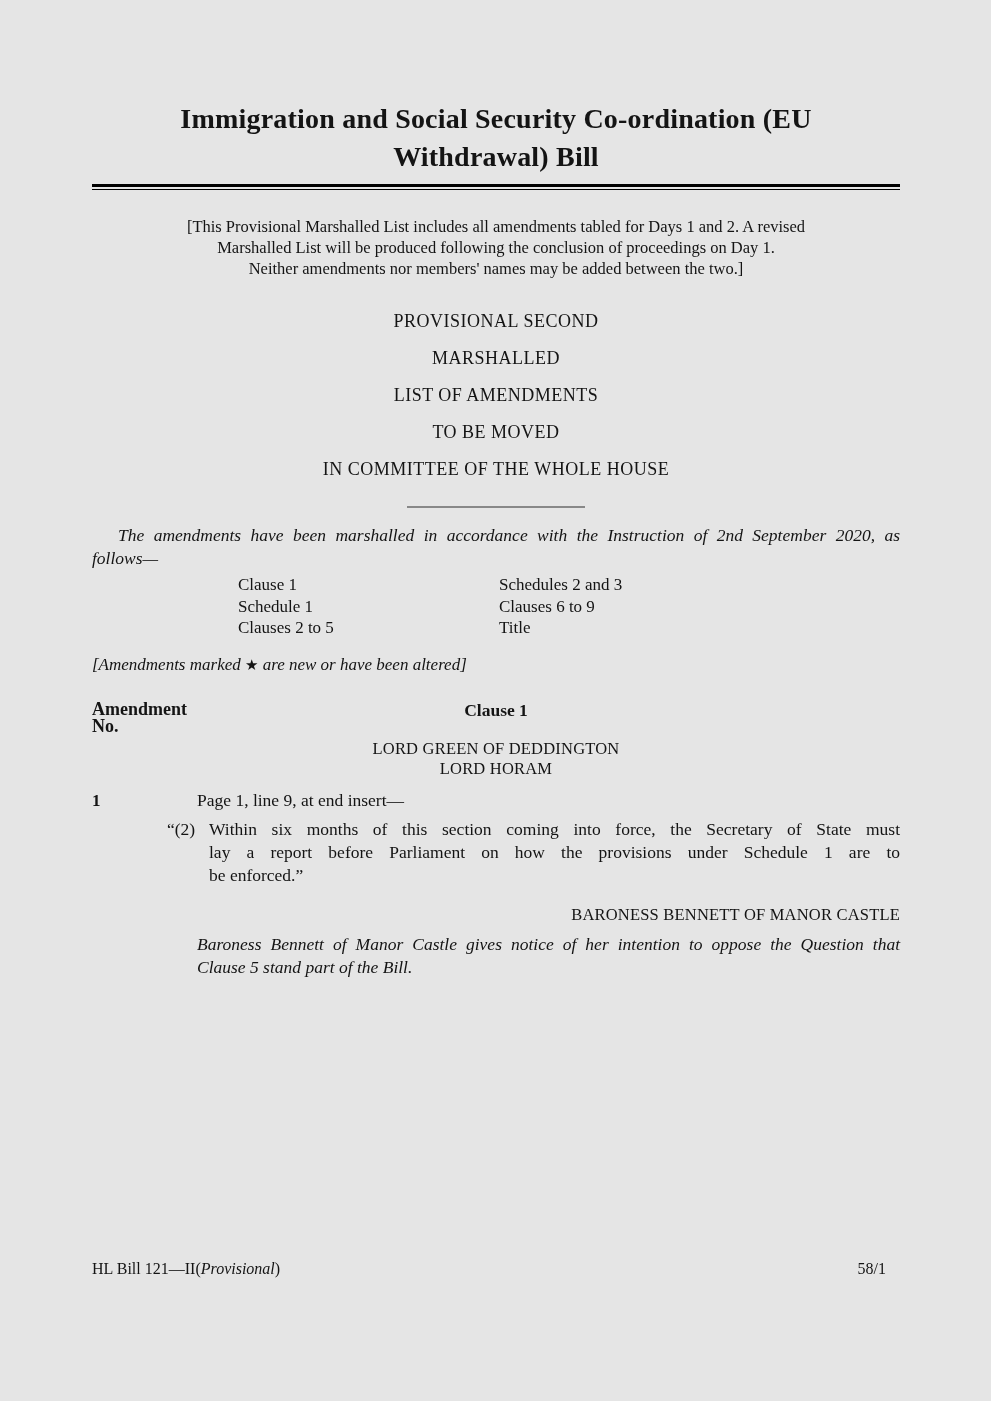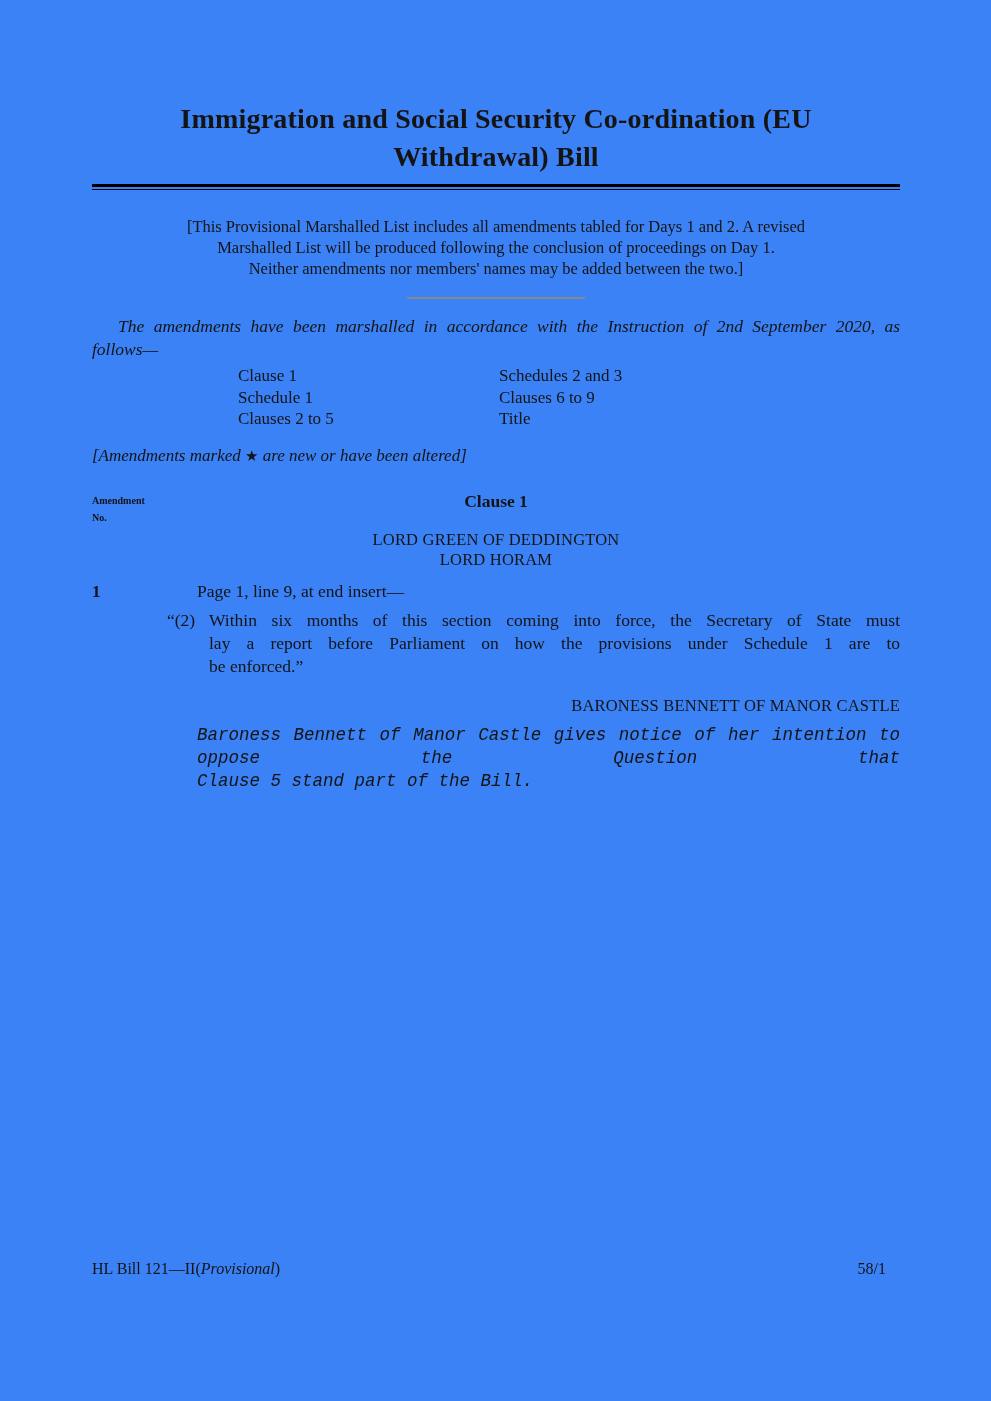--- a/index.html
+++ b/index.html
@@ -1,19 +1,19 @@
 <!DOCTYPE html>
 <html><head>
   <meta charset="utf-8">
   <style>
     html, body { margin: 0; padding: 0; background: #ffffff; }
     .page {
       width: 991px; height: 1401px; box-sizing: border-box;
       padding: 0 91px 0 92px; position: relative;
-      background: #3b82f6; color: #141414;
+      background: #e5e5e5; color: #141414;
       font-family: "Liberation Serif", "DejaVu Serif", serif;
       overflow: hidden;
     }
     .bill-title {
       margin: 100px 0 0; font-size: 28px; line-height: 38px;
       font-weight: 700; text-align: center; letter-spacing: 0.2px;
     }
     .double-rule { margin-top: 8px; }
     .double-rule .thick { border-top: 3px solid #000; }
     .double-rule .thin  { margin-top: 2px; border-top: 1px solid #000; }
@@ -22,31 +22,31 @@
     .headings .h-line { height: 37px; line-height: 37px; }
     .sep-rule { width: 178px; margin: 18px auto 0; border-top: 2px solid #888; }
     .intro { margin-top: 16px; font-style: italic; font-size: 17.5px; line-height: 23px; }
     .intro .l1 { text-indent: 26px; }
     .jl { text-align: justify; text-align-last: justify; }
     .order { margin-top: 4px; display: flex; font-size: 17px; line-height: 21.5px; }
     .order .c1 { margin-left: 146px; width: 261px; }
     .star-note { margin-top: 16px; font-style: italic; font-size: 17px; }
     .star-note .star { font-style: normal; font-size: 15px; }
     .clause-header { margin-top: 24px; position: relative; min-height: 36px; }
-    .amend-label { position: absolute; left: 0; top: 2px; font-weight: 700; font-size: 10px; line-height: 17px; }
+    .amend-label { position: absolute; left: 0; top: 2px; font-weight: 700; font-size: 18px; line-height: 17px; }
     .clause-heading { text-align: center; font-weight: 700; font-size: 17.5px; line-height: 22px; }
     .sponsors { margin-top: 4px; text-align: center; font-size: 16.5px; line-height: 20px; letter-spacing: 0.2px; }
     .amendment { margin-top: 10px; position: relative; }
     .amend-num { position: absolute; left: 0; top: 0; font-weight: 700; font-size: 17px; line-height: 23px; }
     .amend-body { margin-left: 105px; font-size: 17.5px; line-height: 23px; }
     .insert-row { margin-top: 6px; display: flex; margin-left: -30px; }
     .insert-marker { flex: 0 0 42px; width: 42px; }
     .insert-text { flex: 1; }
     .opp-sponsor { margin-top: 18px; text-align: right; font-size: 16.5px; line-height: 20px; letter-spacing: 0.2px; }
-    .opp-notice { margin-top: 8px; margin-left: 105px; font-style: italic; font-size: 17.5px; line-height: 23px; font-family: Liberation Mono, monospace; }
+    .opp-notice { margin-top: 8px; margin-left: 105px; font-style: italic; font-size: 17.5px; line-height: 23px; }
     .footer {
       position: absolute; left: 92px; right: 91px; top: 1258px;
       display: flex; justify-content: space-between; font-size: 16px; line-height: 22px; align-items: flex-end;
     }
     .footer .right { padding-right: 14px; }
     .italic { font-style: italic; }
   </style>
 </head>
 <body>
 
@@ -61,20 +61,27 @@
     <div class="thick"></div>
     <div class="thin"></div>
   </div>
 
   <div class="prov-note">
     <div>[This Provisional Marshalled List includes all amendments tabled for Days 1 and 2. A revised</div>
     <div>Marshalled List will be produced following the conclusion of proceedings on Day 1.</div>
     <div>Neither amendments nor members' names may be added between the two.]</div>
   </div>
 
+  <div class="headings">
+    <div class="h-line">PROVISIONAL SECOND</div>
+    <div class="h-line">MARSHALLED</div>
+    <div class="h-line">LIST OF AMENDMENTS</div>
+    <div class="h-line">TO BE MOVED</div>
+    <div class="h-line">IN COMMITTEE OF THE WHOLE HOUSE</div>
+  </div>
 
   <div class="sep-rule"></div>
 
   <div class="intro">
     <div class="l1 jl">The amendments have been marshalled in accordance with the Instruction of 2nd September 2020, as</div>
     <div>follows—</div>
   </div>
 
   <div class="order">
     <div class="c1">

